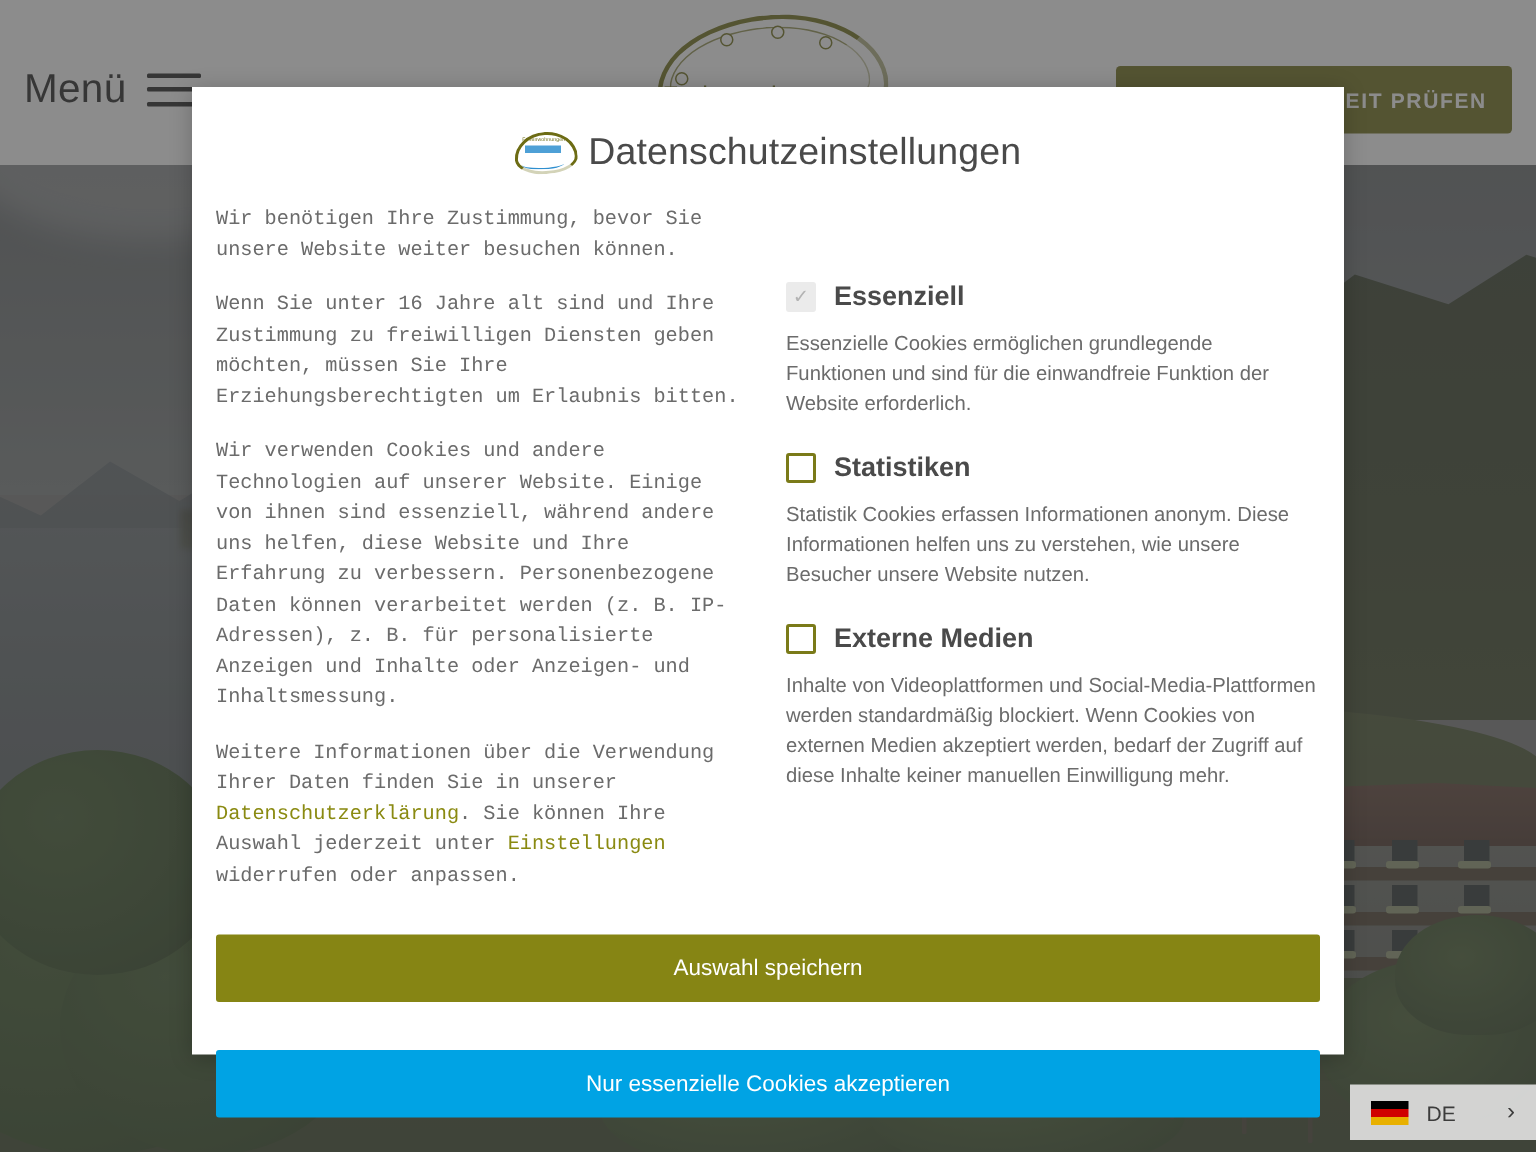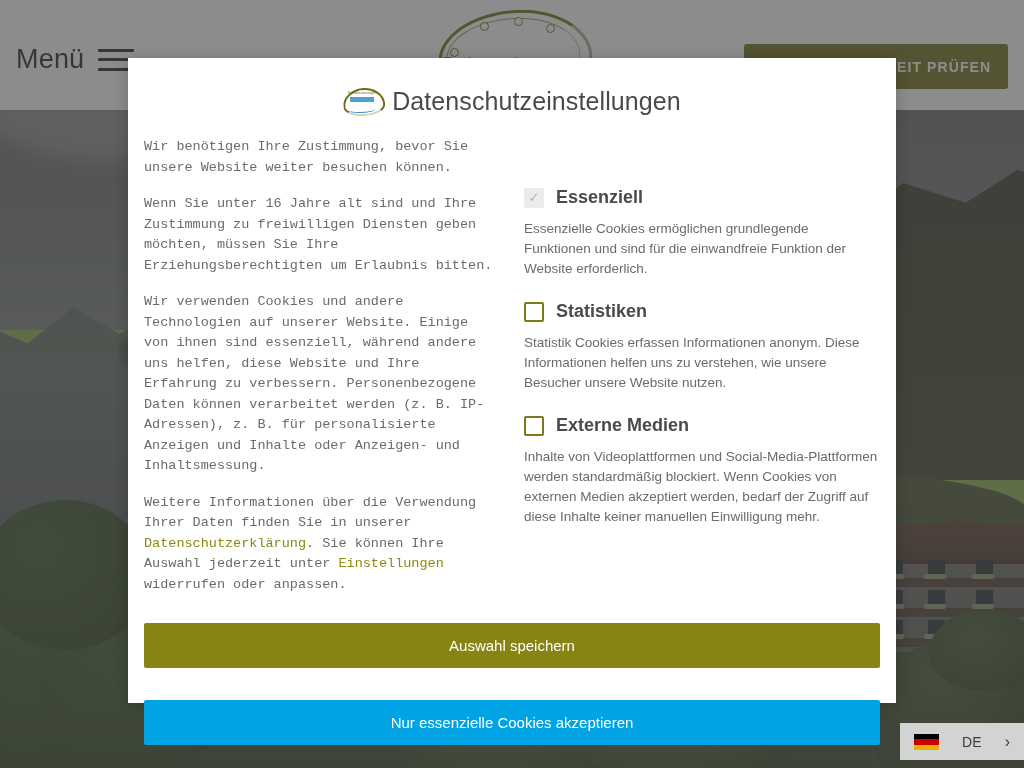--- a/index.html
+++ b/index.html
@@ -9,21 +9,21 @@
     height: 768px;
     overflow: hidden;
     font-family: "Liberation Sans", sans-serif;
   }
 
   #page {
     position: relative;
     width: 1024px;
     height: 768px;
     overflow: hidden;
-    background: #bef264;
+    background: #a3a3a3;
   }
 
   
   .hero {
     position: absolute;
     left: 0; top: 0;
     width: 1024px; height: 768px;
     overflow: hidden;
   }
   .hero-sky {
@@ -331,21 +331,20 @@
     position: absolute;
     right: 0; bottom: 8px;
     width: 124px; height: 37px;
     background: rgba(223,223,223,0.92);
     display: flex; align-items: center;
     gap: 12px;
     padding: 0 14px;
     box-sizing: border-box;
     z-index: 6;
     cursor: pointer;
-    text-align: center;
   }
   .flag-de {
     width: 25px; height: 16px; flex: 0 0 auto;
     background: linear-gradient(180deg,
       #000000 0%, #000000 33.3%,
       #d00000 33.3%, #d00000 66.6%,
       #e8b000 66.6%, #e8b000 100%);
   }
   .lang-code { font-size: 14px; color: #3c3c3c; flex: 1 1 auto; }
   .lang-chevron {

